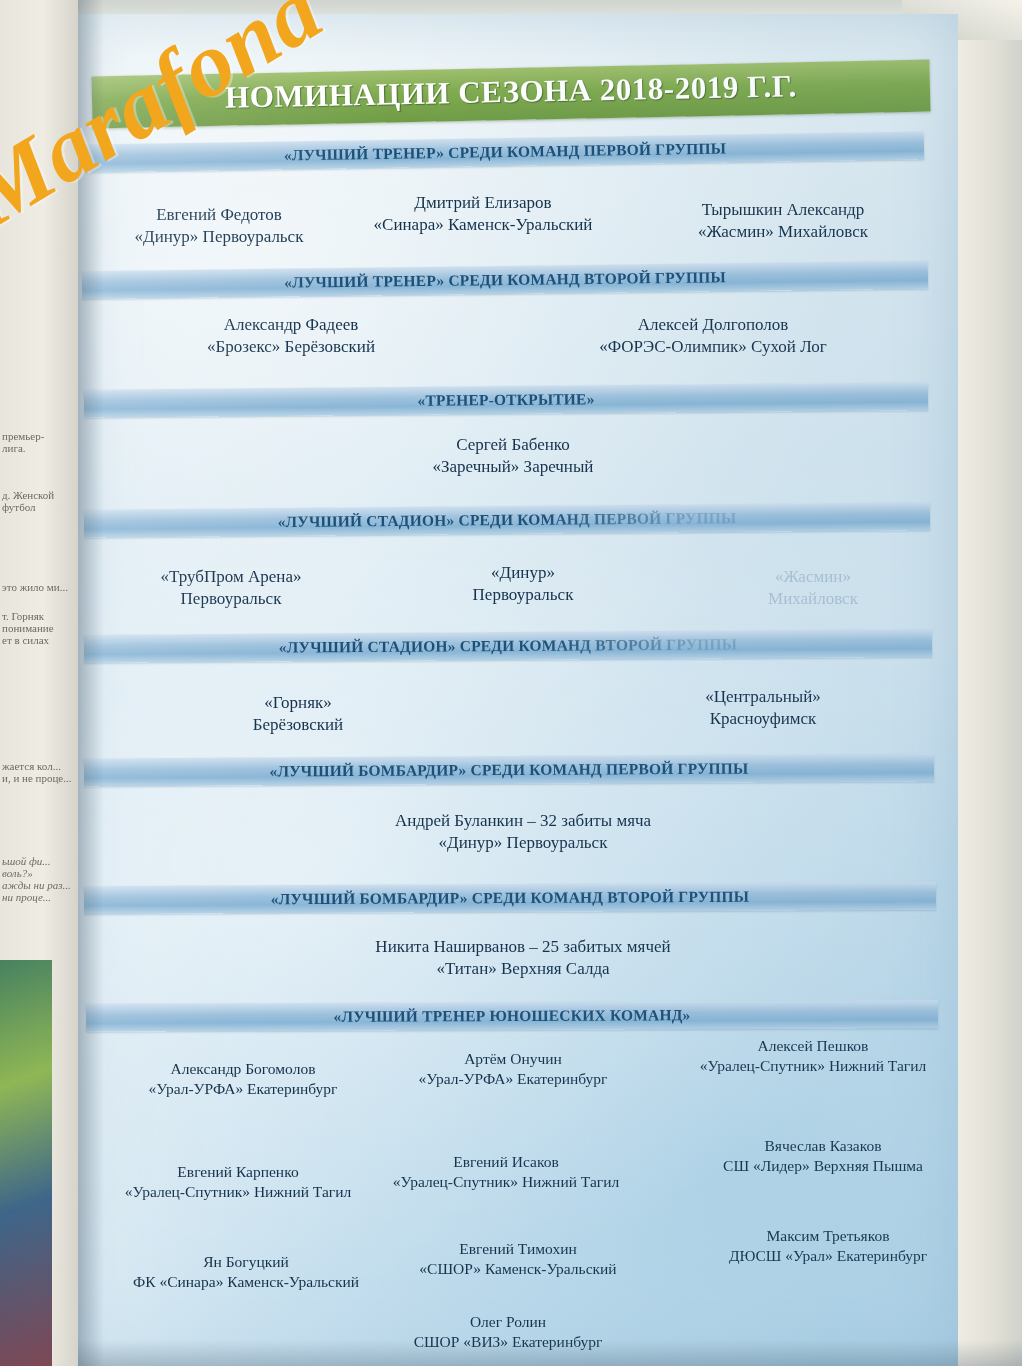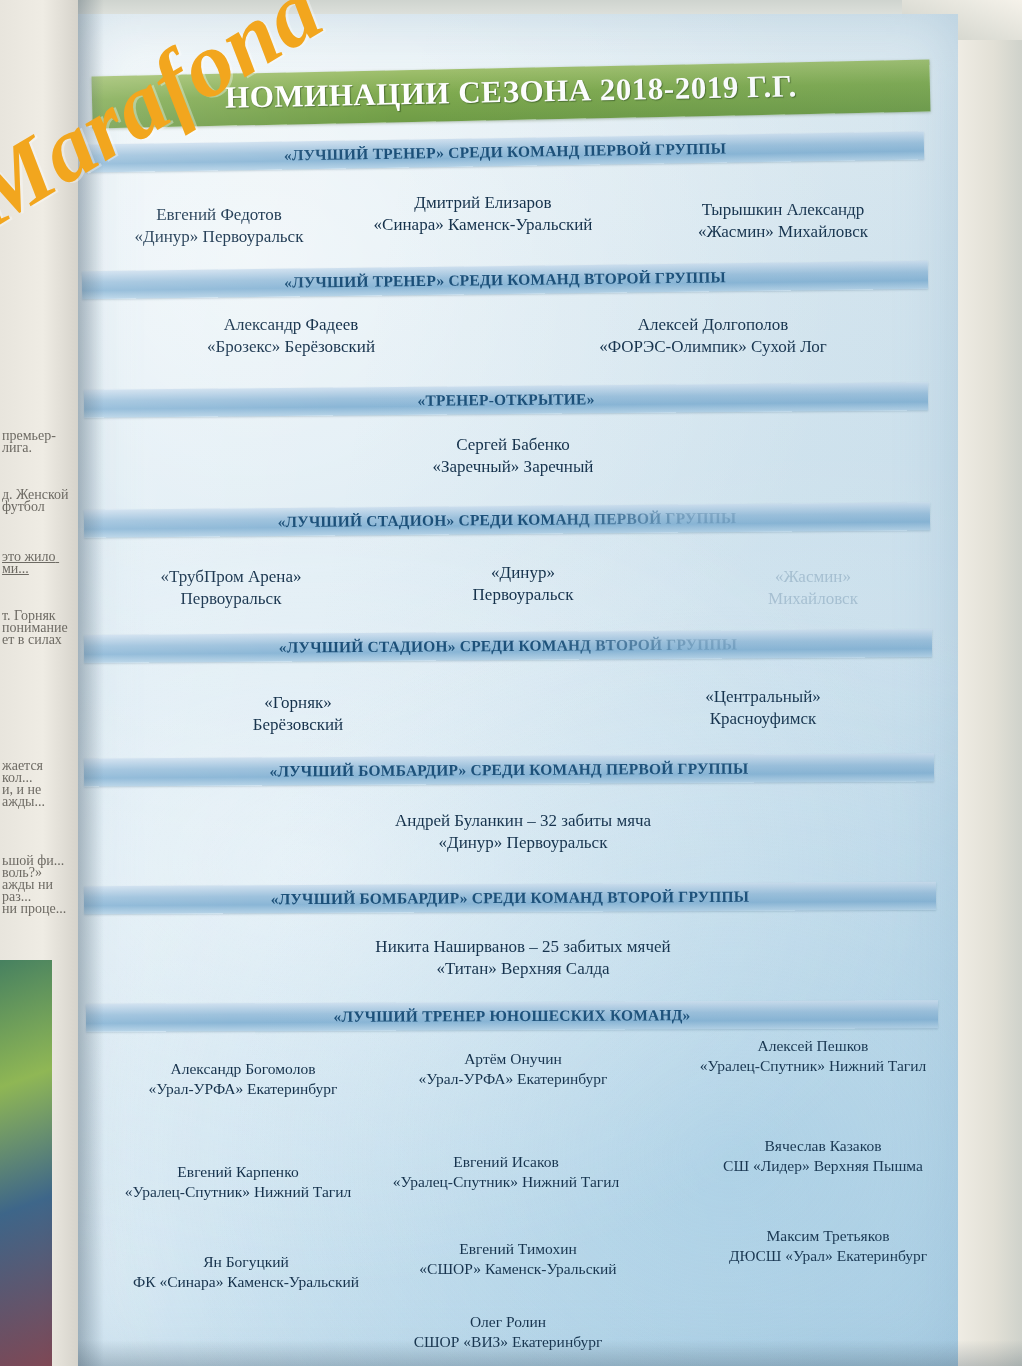--- a/index.html
+++ b/index.html
@@ -21,21 +21,21 @@
     position:absolute;left:0;top:0;width:78px;height:1366px;
     background:linear-gradient(90deg,#e8e5dd 0%, #efece4 55%, #d6d3cb 100%);
   }
   .left-page-img{
     position:absolute;left:0;top:960px;width:52px;height:406px;
     background:linear-gradient(160deg,#2a6f4a,#7fae3c 30%,#1f4f7a 60%,#6b2b3c 100%);
     opacity:.85;
   }
   .left-text{
     position:absolute;left:2px;width:70px;
-    font-size:14px;line-height:12px;color:#6d6a63;
+    font-size:11px;line-height:12px;color:#6d6a63;
     font-family:"Liberation Serif",serif;
     white-space:pre-wrap;
   }
   .top-strip{
     position:absolute;left:78px;top:0;width:944px;height:26px;
     background:linear-gradient(180deg,#cfd4cf,#e7e9e4);
   }
   .right-page{
     position:absolute;right:0;top:0;width:70px;height:1366px;
     background:linear-gradient(270deg,#cfd2cb 0%, #e2e0d6 40%, #f1eee6 100%);
@@ -150,27 +150,27 @@
 </head>
 <body>
 
 <div class="photo">
 
   <div class="left-page"></div>
   <div class="left-text" style="top:430px;">премьер-
 лига.</div>
   <div class="left-text" style="top:489px;">д. Женской
 футбол</div>
-  <div class="left-text" style="top:551px;text-decoration:underline;">это жило ми...</div>
+  <div class="left-text" style="top:581px;">это жило ми...</div>
   <div class="left-text" style="top:610px;">т. Горняк
 понимание
 ет в силах</div>
   <div class="left-text" style="top:760px;">жается кол...
-и, и не ажды...</div>
-  <div class="left-text" style="top:855px;">ьшой фи...
+и, и не проце...</div>
+  <div class="left-text" style="top:855px;font-style:italic;">ьшой фи...
 воль?»
 ажды ни раз...
 ни проце...</div>
   <div class="left-page-img"></div>
 
   <div class="top-strip"></div>
   <div class="right-page"></div>
   <div class="right-top"></div>
 
   <div class="page">

